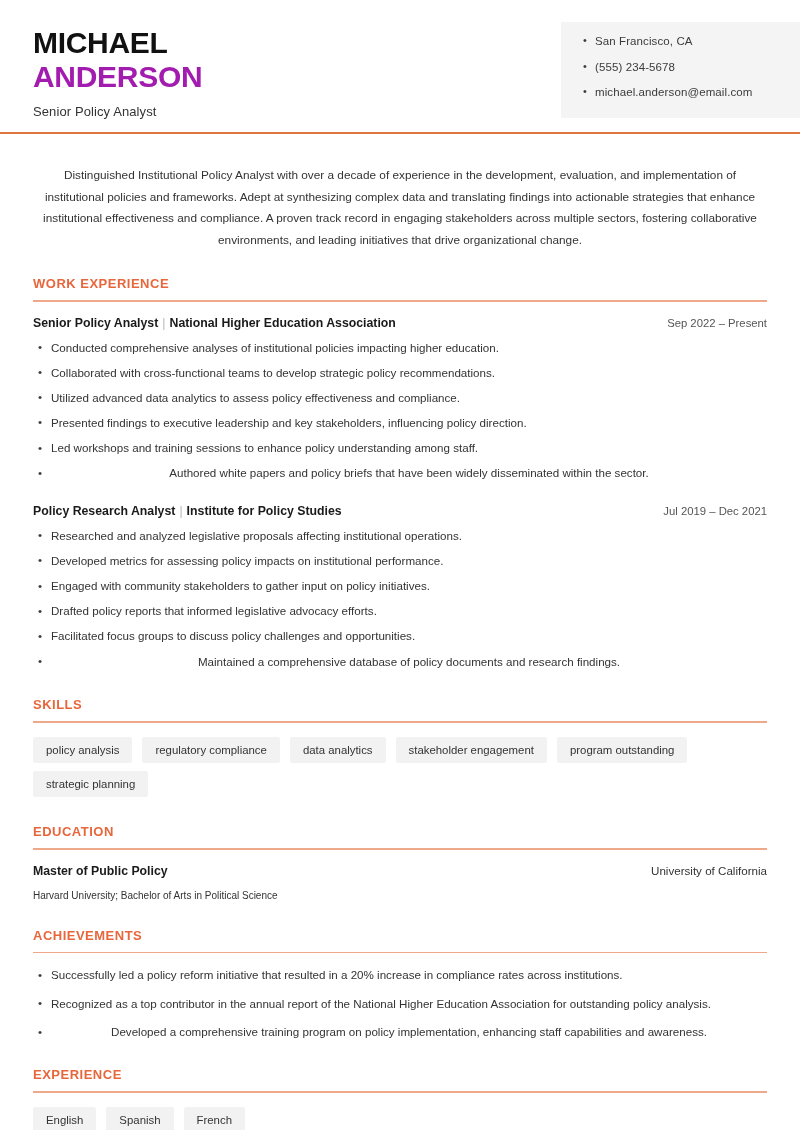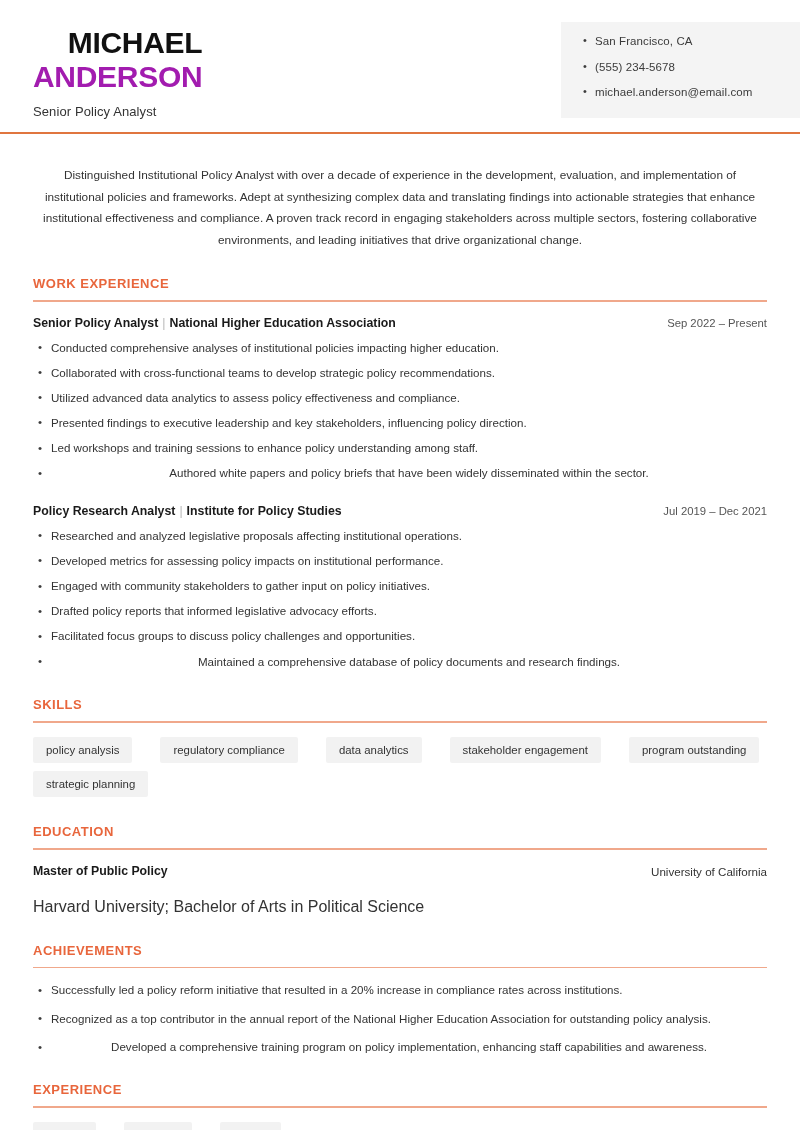--- a/index.html
+++ b/index.html
@@ -56,21 +56,21 @@
     left: 33px;
     top: 26px;
   }
 
   .name-first, .name-last {
     font-size: 30px;
     font-weight: bold;
     line-height: 1.13;
     letter-spacing: -0.3px;
   }
-  .name-first { color: #111111; text-align: right; }
+  .name-first { color: #111111; }
   .name-last  { color: #a21caf; }
 
   .job-title {
     font-size: 13px;
     color: #333333;
     margin-top: 10px;
     letter-spacing: 0.1px;
   }
 
   .header-rule {
@@ -160,56 +160,56 @@
     position: absolute;
     left: 5px;
     top: -0.5px;
     color: #3b3b3b;
   }
 
   
   .chips {
     display: flex;
     flex-wrap: wrap;
-    gap: 8px 28px;
+    gap: 8px 10px;
   }
 
   .chip {
     background: #f2f2f2;
     border-radius: 2px;
     padding: 6px 13px;
     font-size: 11.4px;
     color: #333333;
     line-height: 1.25;
   }
 
   
   .edu-head {
     display: flex;
     justify-content: space-between;
-    align-items: flex-end;
+    align-items: flex-start;
   }
 
   .edu-degree {
     font-size: 12.3px;
     font-weight: bold;
     color: #1a1a1a;
   }
 
   .edu-school {
     font-size: 11.6px;
     color: #333333;
     white-space: nowrap;
     padding-left: 16px;
   }
 
   .edu-sub {
-    font-size: 16px;
-    color: #333333;
-    margin-top: 20px;
+    font-size: 10px;
+    color: #333333;
+    margin-top: 12px;
   }
 
   
   #section-skills { margin-top: 28px; }
   #section-education { margin-top: 27px; }
   #section-achievements { margin-top: 27px; }
   #section-languages { margin-top: 27px; }
   #section-achievements ul.bullets li { margin-bottom: 13px; }
 </style>
 </head>

